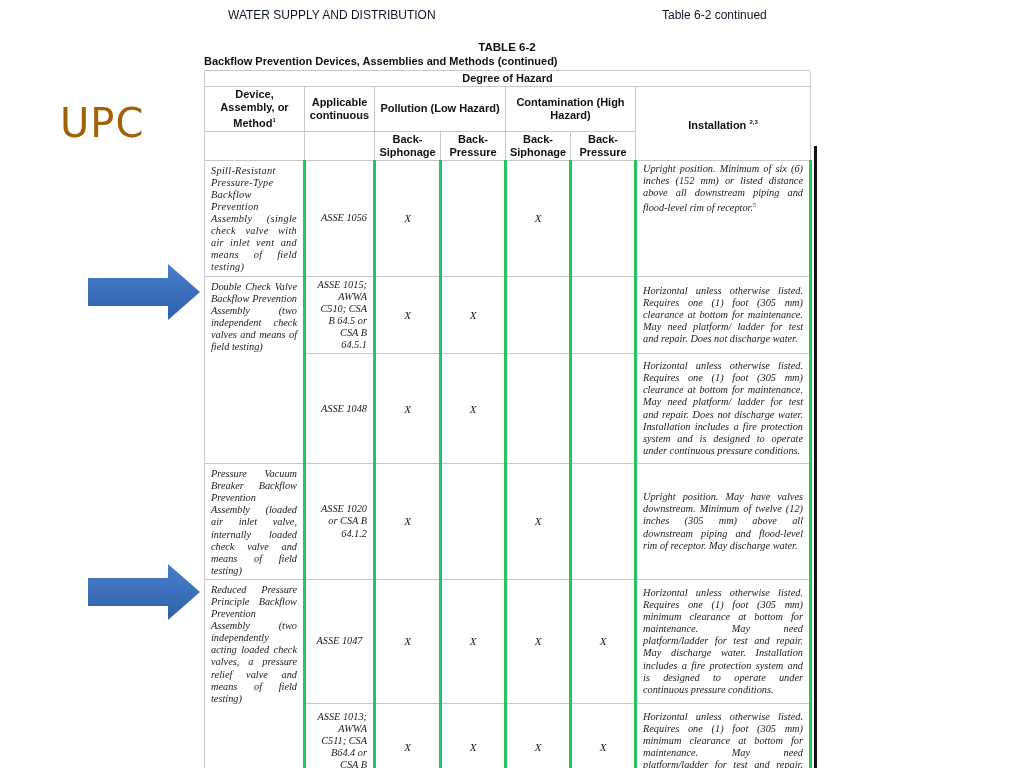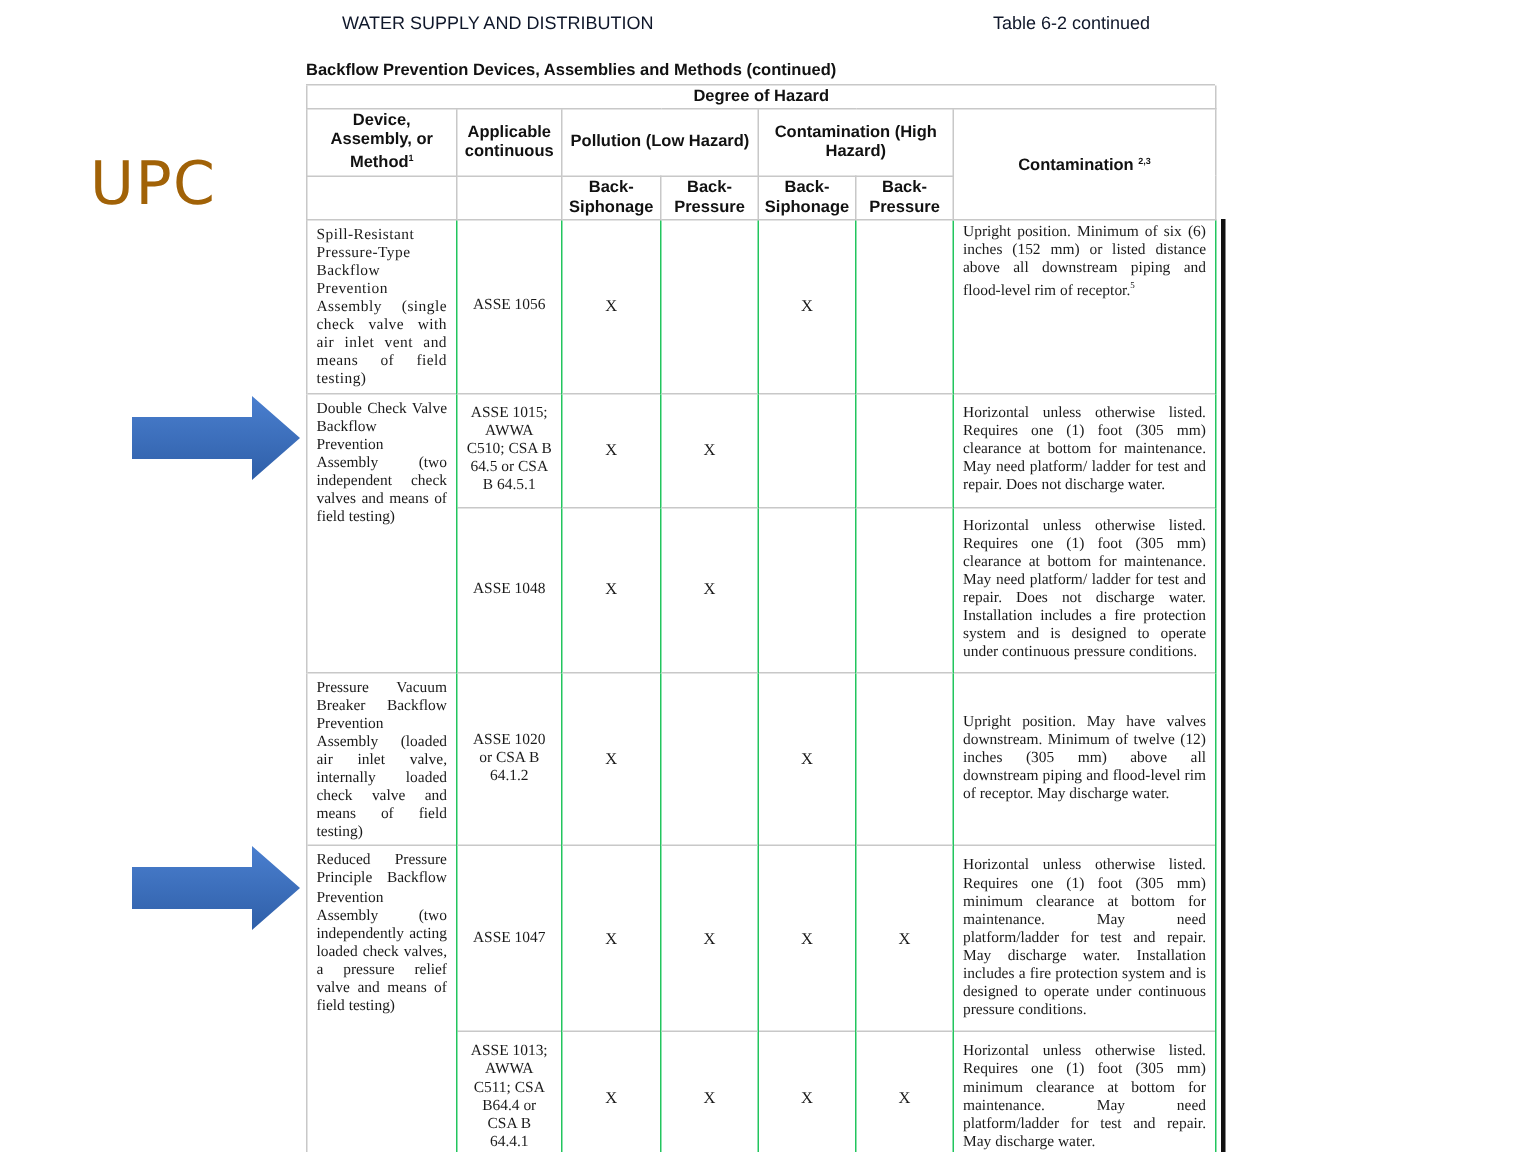--- a/index.html
+++ b/index.html
@@ -11,24 +11,24 @@
   .arrow2 { left:86px; top:562px; }
   .page-head { position:absolute; top:8px; font-size:12px; color:#0f172a; }
   .ph-left { left:228px; }
   .ph-right { left:646px;margin-left:16px; }
   .rightbar { position:absolute; left:814px; top:146px; width:3px; height:622px; background:#111; }
   .tbl-wrap { position:absolute; left:204px; top:40px; width:606px; }
   .t-title { text-align:center; font-weight:bold; font-size:11.5px; line-height:14px; }
   .t-sub { text-align:left; font-weight:bold; font-size:11px; line-height:14px; padding-bottom:2px; border-bottom:1px solid #c8c8c8; }
   table { border-collapse:collapse; width:606px; table-layout:fixed; }
   th { font-weight:bold; font-size:11px; line-height:13px; text-align:center; border:1px solid #c8c8c8; padding:1px 2px; font-family:"Liberation Sans", sans-serif; }
-  td { font-family:"Liberation Serif", serif; font-size:10.3px; line-height:12.1px; border-left:1px solid #c8c8c8; border-right:1px solid #22c55e; border-top:1px solid #c8c8c8; padding:2px 6px; vertical-align:middle; color:#1a1a1a; }
+  td { font-family:"Liberation Serif", serif; font-size:10.3px; line-height:12.1px; border-left:1px solid #c8c8c8; border-right:3px solid #22c55e; border-top:1px solid #c8c8c8; padding:2px 6px; vertical-align:middle; color:#1a1a1a;font-style:italic; }
   td.dev { text-align:justify; vertical-align:top; padding-top:4px; }
   td.x { text-align:center; font-size:11px; }
-  td.std { text-align:center; }
+  td.std { text-align:right; }
   td.inst { text-align:justify; }
   tr:first-child th { border-top:none; }
   table tr:last-child td { border-bottom:2px solid #111; }
   sup { font-size:6px; }
 </style>
 </head>
 <body>
 
 <div class="upc">UPC</div>
 
@@ -54,41 +54,42 @@
     <polygon points="2,16 82,16 82,2 114,30 82,58 82,44 2,44" fill="url(#ag2)"></polygon>
   </svg>
 </div>
 
 <div class="page-head ph-left">WATER SUPPLY AND DISTRIBUTION</div>
 <div class="page-head ph-right">Table 6-2 continued</div>
 
 <div class="rightbar"></div>
 
 <div class="tbl-wrap">
+  <div class="t-title">TABLE 6-2</div>
   <div class="t-sub">Backflow Prevention Devices, Assemblies and Methods (continued)</div>
   <table>
     <colgroup>
       <col style="width:100px">
         <col style="width:70px">
         <col style="width:66px">
         <col style="width:65px">
         <col style="width:65px">
         <col style="width:65px">
         <col style="width:175px">
     </colgroup>
     <tbody>
         <tr>
       <th colspan="7">Degree of Hazard</th>
     </tr>
     <tr>
       <th rowspan="1"><span>Device, Assembly, or Method</span><sup>1</sup></th>
       <th>Applicable continuous</th>
       <th colspan="2">Pollution (Low Hazard)</th>
       <th colspan="2">Contamination (High Hazard)</th>
-      <th rowspan="2"><span>Contamination</span> <sup>2,3</sup></th>
+      <th rowspan="2"><span>Installation</span> <sup>2,3</sup></th>
     </tr>
     <tr>
       <th></th>
       <th></th>
       <th>Back-Siphonage</th>
       <th>Back-Pressure</th>
       <th>Back-Siphonage</th>
       <th>Back-Pressure</th>
     </tr>
 

